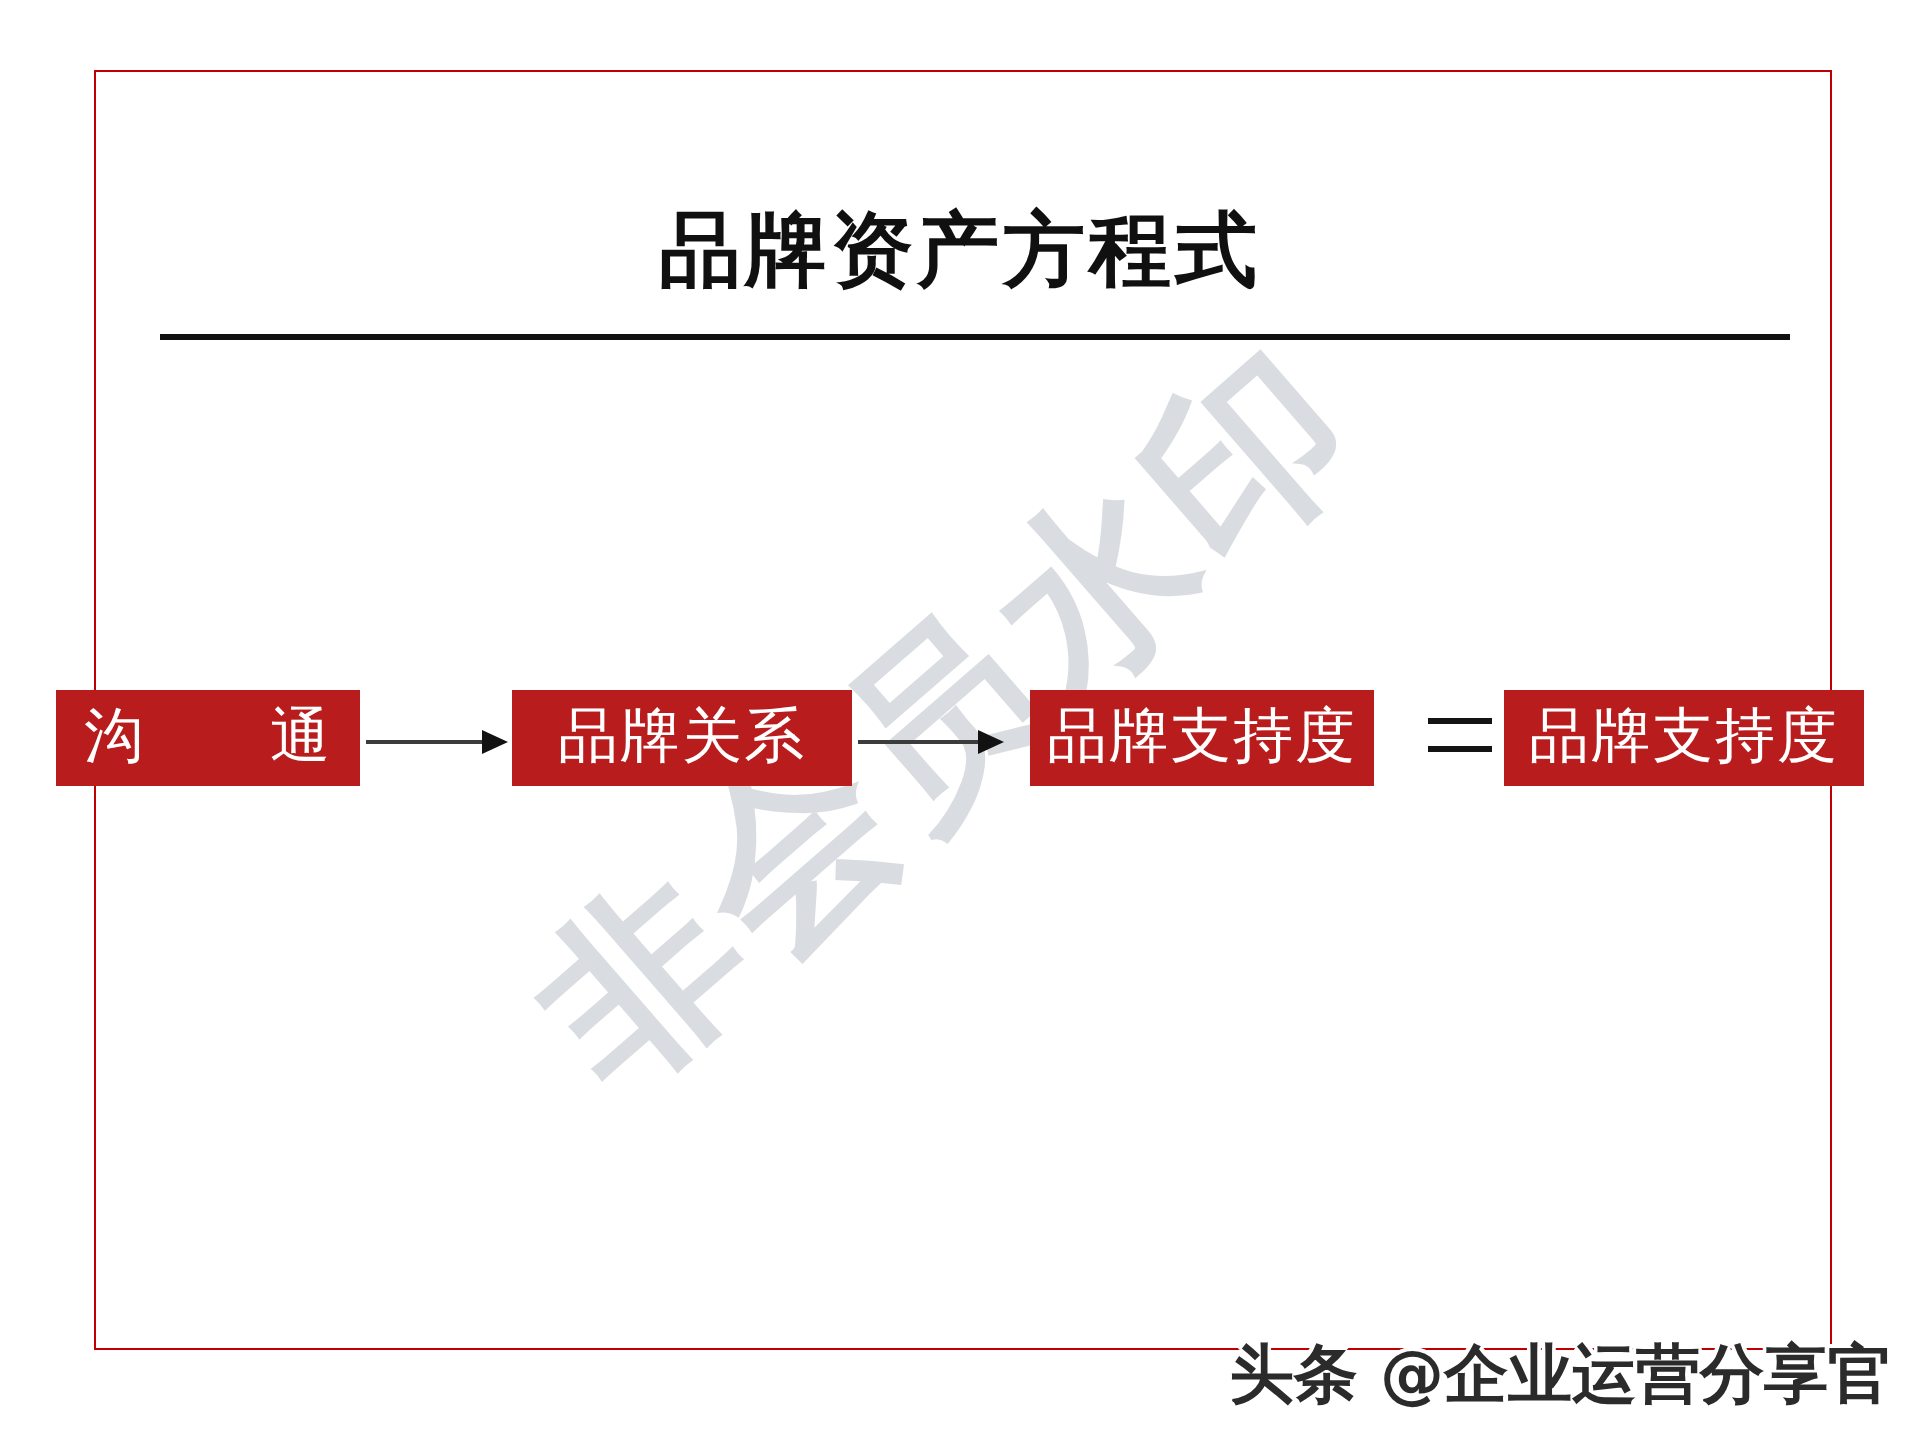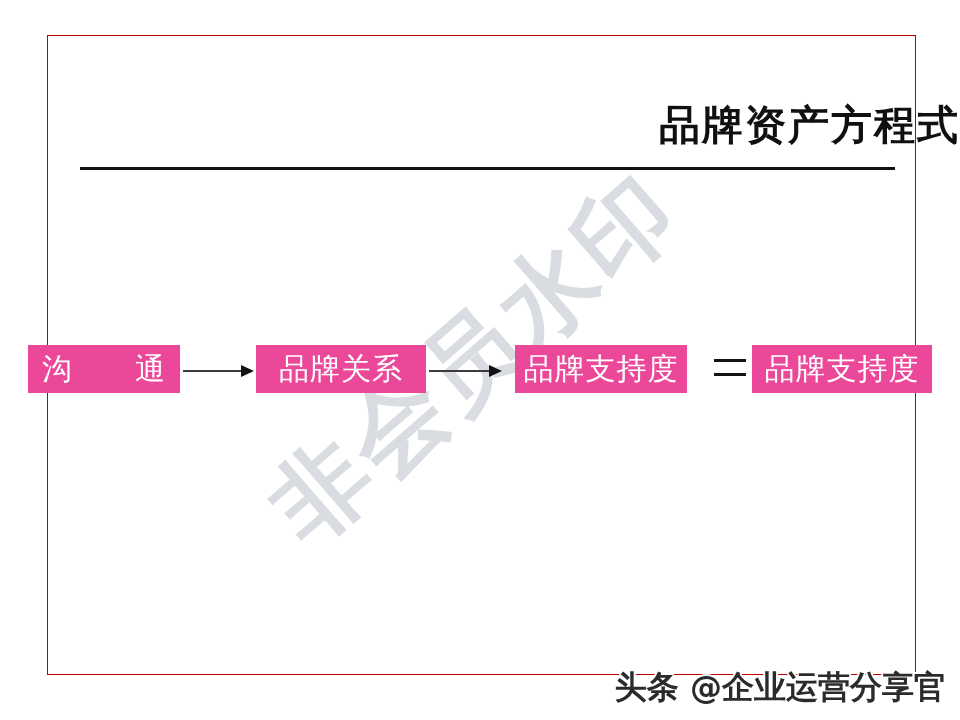--- a/index.html
+++ b/index.html
@@ -49,42 +49,42 @@
     white-space: nowrap;
     user-select: none;
   }
 
   
   #title {
     position: absolute;
     left: 0;
     top: 98px;
     width: 960px;
-    text-align: right;
+    text-align: center;
     font-family: "DejaVu Serif", "Liberation Serif", serif;
     font-weight: 700;
     font-size: 41px;
     letter-spacing: 2px;
     color: #101010;
   }
   #title-rule {
     position: absolute;
     left: 80px;
     top: 167px;
     width: 815px;
     height: 2.5px;
     background: #111111;
   }
 
   
   .node {
     position: absolute;
     top: 345px;
     height: 48px;
-    background: #ec4899;
+    background: #b91c1c;
     color: #FFFFFF;
     display: flex;
     align-items: center;
     justify-content: center;
     font-family: "DejaVu Serif", "Liberation Serif", serif;
     font-weight: 400;
     font-size: 30px;
     letter-spacing: 1px;
     white-space: pre;
     line-height: 1;

